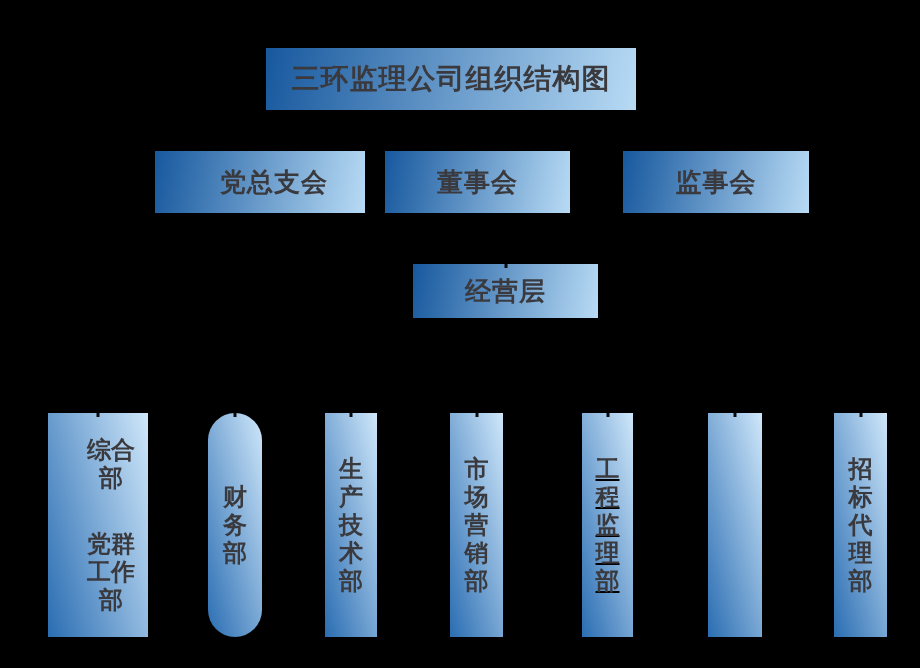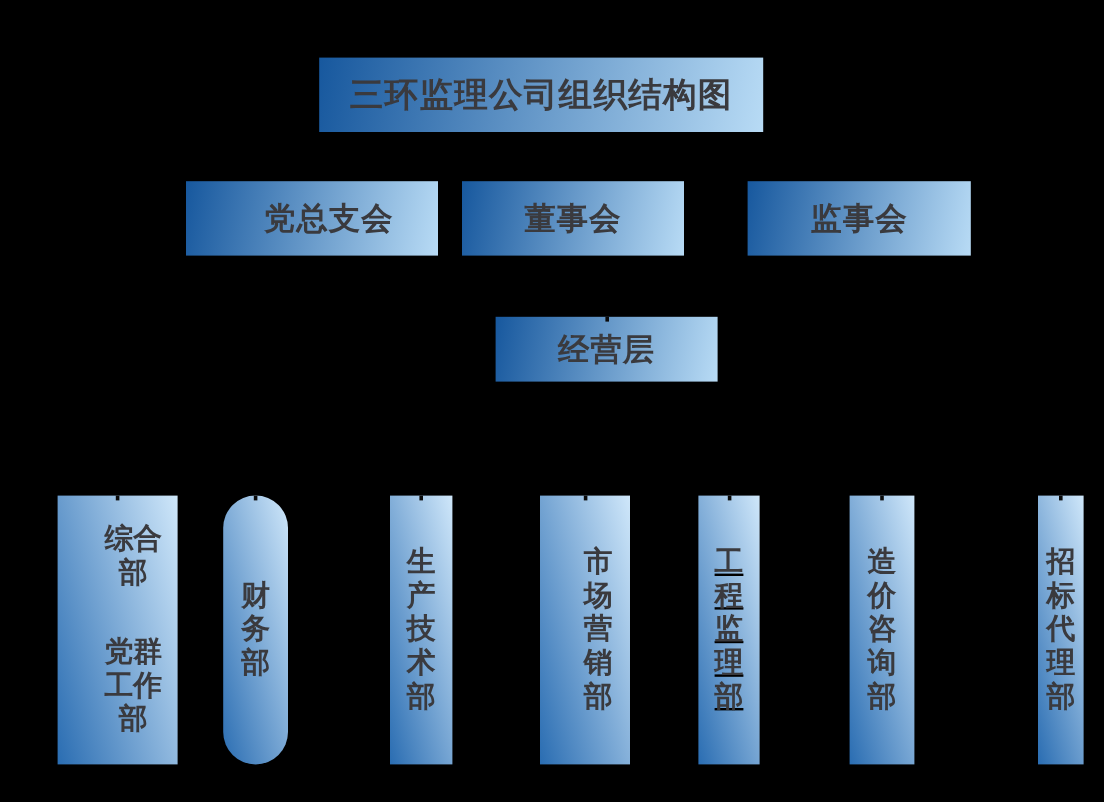--- a/index.html
+++ b/index.html
@@ -37,26 +37,26 @@
   .col {
     position: absolute;
     top: 413px; height: 224px;
     display: flex;
     flex-direction: column;
     align-items: center;
     justify-content: center;
     background: linear-gradient(75deg, var(--col-grad-dark, #2A6DB2), var(--col-grad-light, #CFE7FA));
   }
   .c1 { left: 48px;  width: 74px; padding-left: 26px; }
-  .c2 { left: 186px; width: 54px; border-radius: 27px; }
+  .c2 { left: 208px; width: 54px; border-radius: 27px; }
   .c3 { left: 325px; width: 52px; }
-  .c4 { left: 450px; width: 53px; padding-left: 22px; }
+  .c4 { left: 450px; width: 53px; }
   .c5 { left: 582px; width: 51px; text-decoration: underline; }
   .c6 { left: 708px; width: 54px; }
-  .c7 { left: 865px; width: 38px; }
+  .c7 { left: 834px; width: 53px; }
 
   .vtext {
     width: 30px;
     font-size: 24px;
     font-weight: bold;
     line-height: 28px;
     text-align: center;
     word-break: break-all;
     color: var(--text-color, #3A3A3E);
   }
@@ -120,21 +120,20 @@
     <div class="vtext">市场营销部</div>
   </div>
 
   <div class="col c5">
     <span class="tick"></span>
     <div class="vtext">工程监理部</div>
   </div>
 
   <div class="col c6">
     <span class="tick"></span>
-    <div class="vtext">造价咨询部</div>
   </div>
 
   <div class="col c7">
     <span class="tick"></span>
     <div class="vtext">招标代理部</div>
   </div>
 
 </div>
 
 </body></html>

